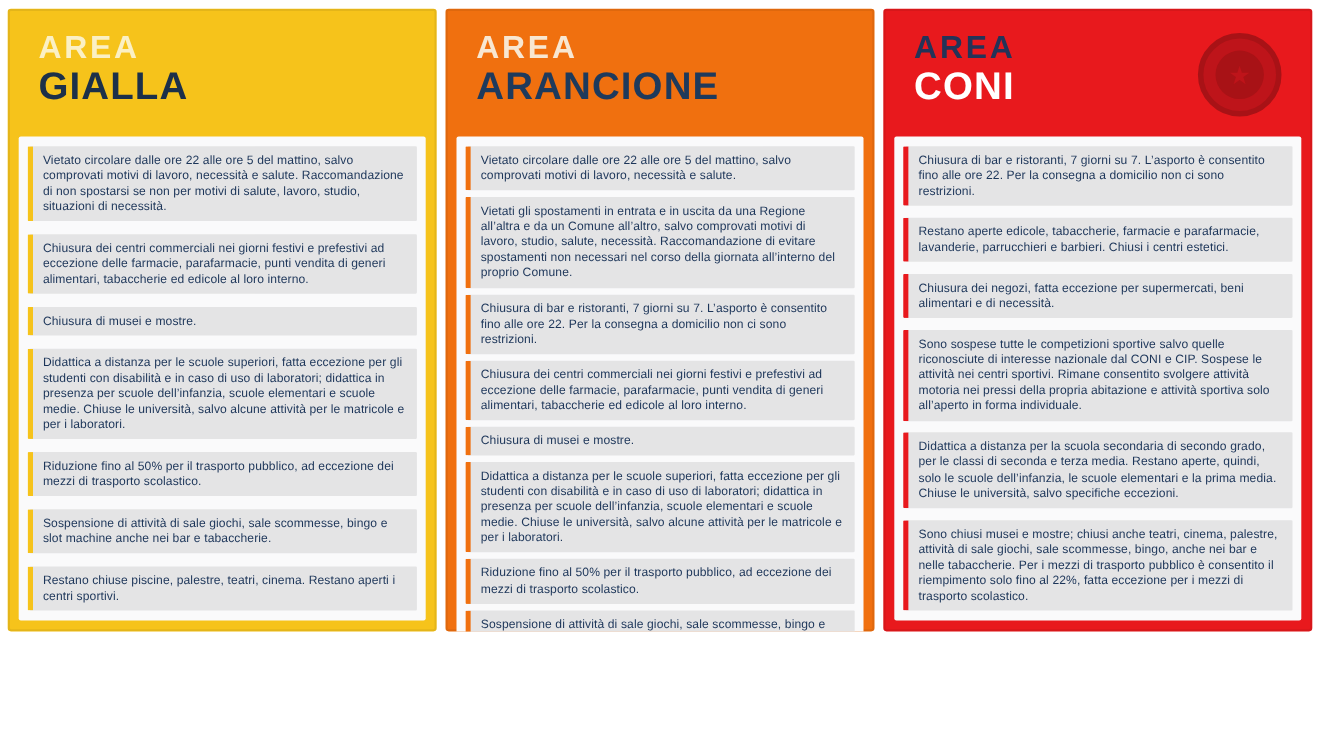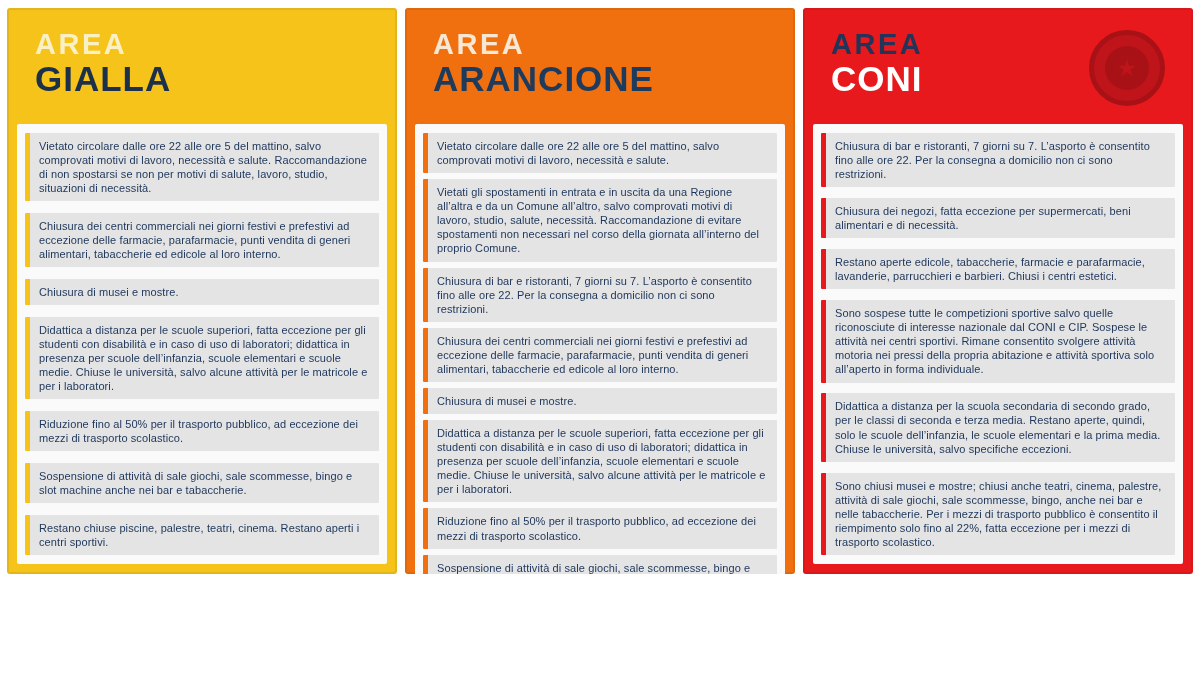--- a/index.html
+++ b/index.html
@@ -167,28 +167,28 @@
       </div>
     </div>
     <div class="panel">
 
 
         <div class="item">
           <span>Chiusura di bar e ristoranti, 7 giorni su 7. L’asporto è consentito fino alle ore 22. Per la consegna a domicilio non ci sono restrizioni.</span>
         </div>
 
         <div class="item">
+          <span>Restano aperte edicole, tabaccherie, farmacie e parafarmacie, lavanderie, parrucchieri e barbieri. Chiusi i centri estetici.</span>
+        </div>
+
+        <div class="item">
           <span>Chiusura dei negozi, fatta eccezione per supermercati, beni alimentari e di necessità.</span>
         </div>
 
         <div class="item">
-          <span>Restano aperte edicole, tabaccherie, farmacie e parafarmacie, lavanderie, parrucchieri e barbieri. Chiusi i centri estetici.</span>
-        </div>
-
-        <div class="item">
           <span>Sono sospese tutte le competizioni sportive salvo quelle riconosciute di interesse nazionale dal CONI e CIP. Sospese le attività nei centri sportivi. Rimane consentito svolgere attività motoria nei pressi della propria abitazione e attività sportiva solo all’aperto in forma individuale.</span>
         </div>
 
         <div class="item">
           <span>Didattica a distanza per la scuola secondaria di secondo grado, per le classi di seconda e terza media. Restano aperte, quindi, solo le scuole dell’infanzia, le scuole elementari e la prima media. Chiuse le università, salvo specifiche eccezioni.</span>
         </div>
 
         <div class="item">
           <span>Sono chiusi musei e mostre; chiusi anche teatri, cinema, palestre, attività di sale giochi, sale scommesse, bingo, anche nei bar e nelle tabaccherie. Per i mezzi di trasporto pubblico è consentito il riempimento solo fino al 22%, fatta eccezione per i mezzi di trasporto scolastico.</span>
         </div>

